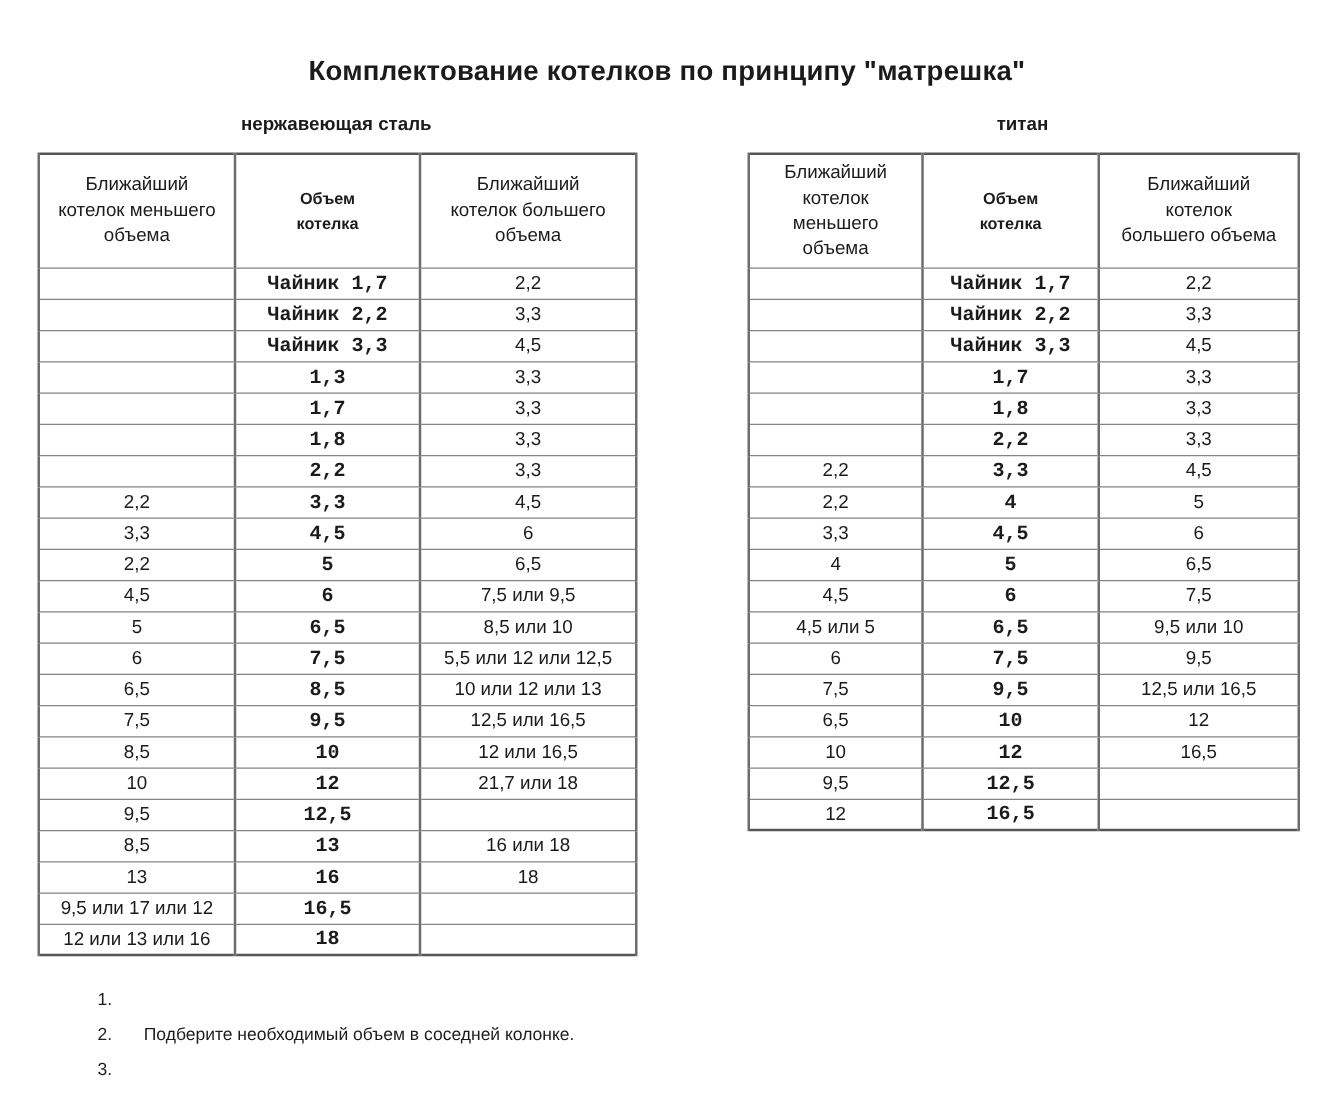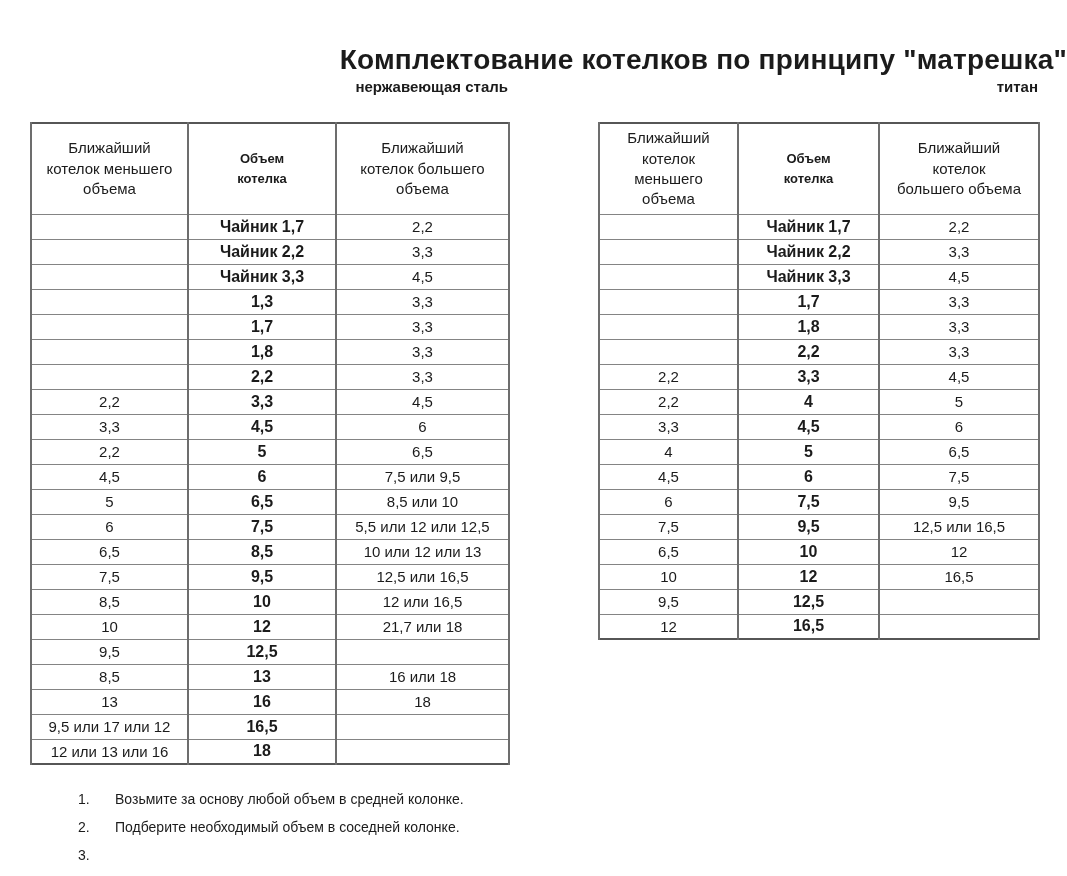--- a/index.html
+++ b/index.html
@@ -6,26 +6,26 @@
   html, body { margin: 0; padding: 0; }
   body {
     width: 1067px; height: 876px;
     position: relative;
     background: #ffffff;
     color: #1b1b1b;
     font-family: "Liberation Sans", sans-serif;
   }
   .title {
     position: absolute; top: 44px; left: 0; width: 100%;
-    margin: 0; text-align: right;
-    font-size: 28px; font-weight: bold; letter-spacing: 0.2px;
+    margin: 0; text-align: center;
+    font-size: 22px; font-weight: bold; letter-spacing: 0.2px;
   }
   .subtitle {
-    position: absolute; top: 78px;
-    font-size: 15px; font-weight: bold; text-align: right;
+    position: absolute; top: 91px;
+    font-size: 15px; font-weight: bold; text-align: center;
   }
   .subtitle-left  { left: 30px;  width: 478px; }
   .subtitle-right { left: 598px; width: 440px; }
 
   table.pot-table {
     position: absolute; top: 122px;
     border-collapse: collapse; table-layout: fixed;
     background: #ffffff;
     border: 2px solid #565656;
   }
@@ -43,21 +43,21 @@
   }
   .pot-table th {
     height: 91px;
     font-weight: normal; font-size: 15px; line-height: 1.35;
     white-space: pre-line;
   }
   .pot-table th.mid {
     font-size: 13px; font-weight: bold; line-height: 1.5;
   }
   .pot-table td { height: 25px; font-size: 15px; }
-  .pot-table td.mid { font-size: 16px; font-weight: bold; }
+  .pot-table td.mid { font-size: 16px; font-weight: bold; font-family: Liberation Mono, monospace; }
 
   .notes { position: absolute; left: 78px; top: 791px; font-size: 14px; }
   .note-row { display: flex; align-items: baseline; height: 28px; }
   .note-num { width: 37px; flex: 0 0 37px; }
   .note-text { white-space: nowrap; }
 </style>
 </head>
 <body>
 
 <h1 class="title">Комплектование котелков по принципу "матрешка"</h1>
@@ -266,20 +266,25 @@
         <td class="side">4</td>
         <td class="mid">5</td>
         <td class="side">6,5</td>
       </tr>
       <tr>
         <td class="side">4,5</td>
         <td class="mid">6</td>
         <td class="side">7,5</td>
       </tr>
       <tr>
+        <td class="side">4,5 или 5</td>
+        <td class="mid">6,5</td>
+        <td class="side">9,5 или 10</td>
+      </tr>
+      <tr>
         <td class="side">6</td>
         <td class="mid">7,5</td>
         <td class="side">9,5</td>
       </tr>
       <tr>
         <td class="side">7,5</td>
         <td class="mid">9,5</td>
         <td class="side">12,5 или 16,5</td>
       </tr>
       <tr>
@@ -301,21 +306,20 @@
         <td class="side">12</td>
         <td class="mid">16,5</td>
         <td class="side"></td>
       </tr>
     </tbody>
 </table>
 
 <div class="notes">
   <div class="note-row">
     <span class="note-num">1.</span>
-    <span class="note-text">Возьмите за основу любой объем в средней колонке.</span>
   </div>
   <div class="note-row">
     <span class="note-num">2.</span>
     <span class="note-text">Подберите необходимый объем в соседней колонке.</span>
   </div>
   <div class="note-row">
     <span class="note-num">3.</span>
   </div>
 </div>
 

